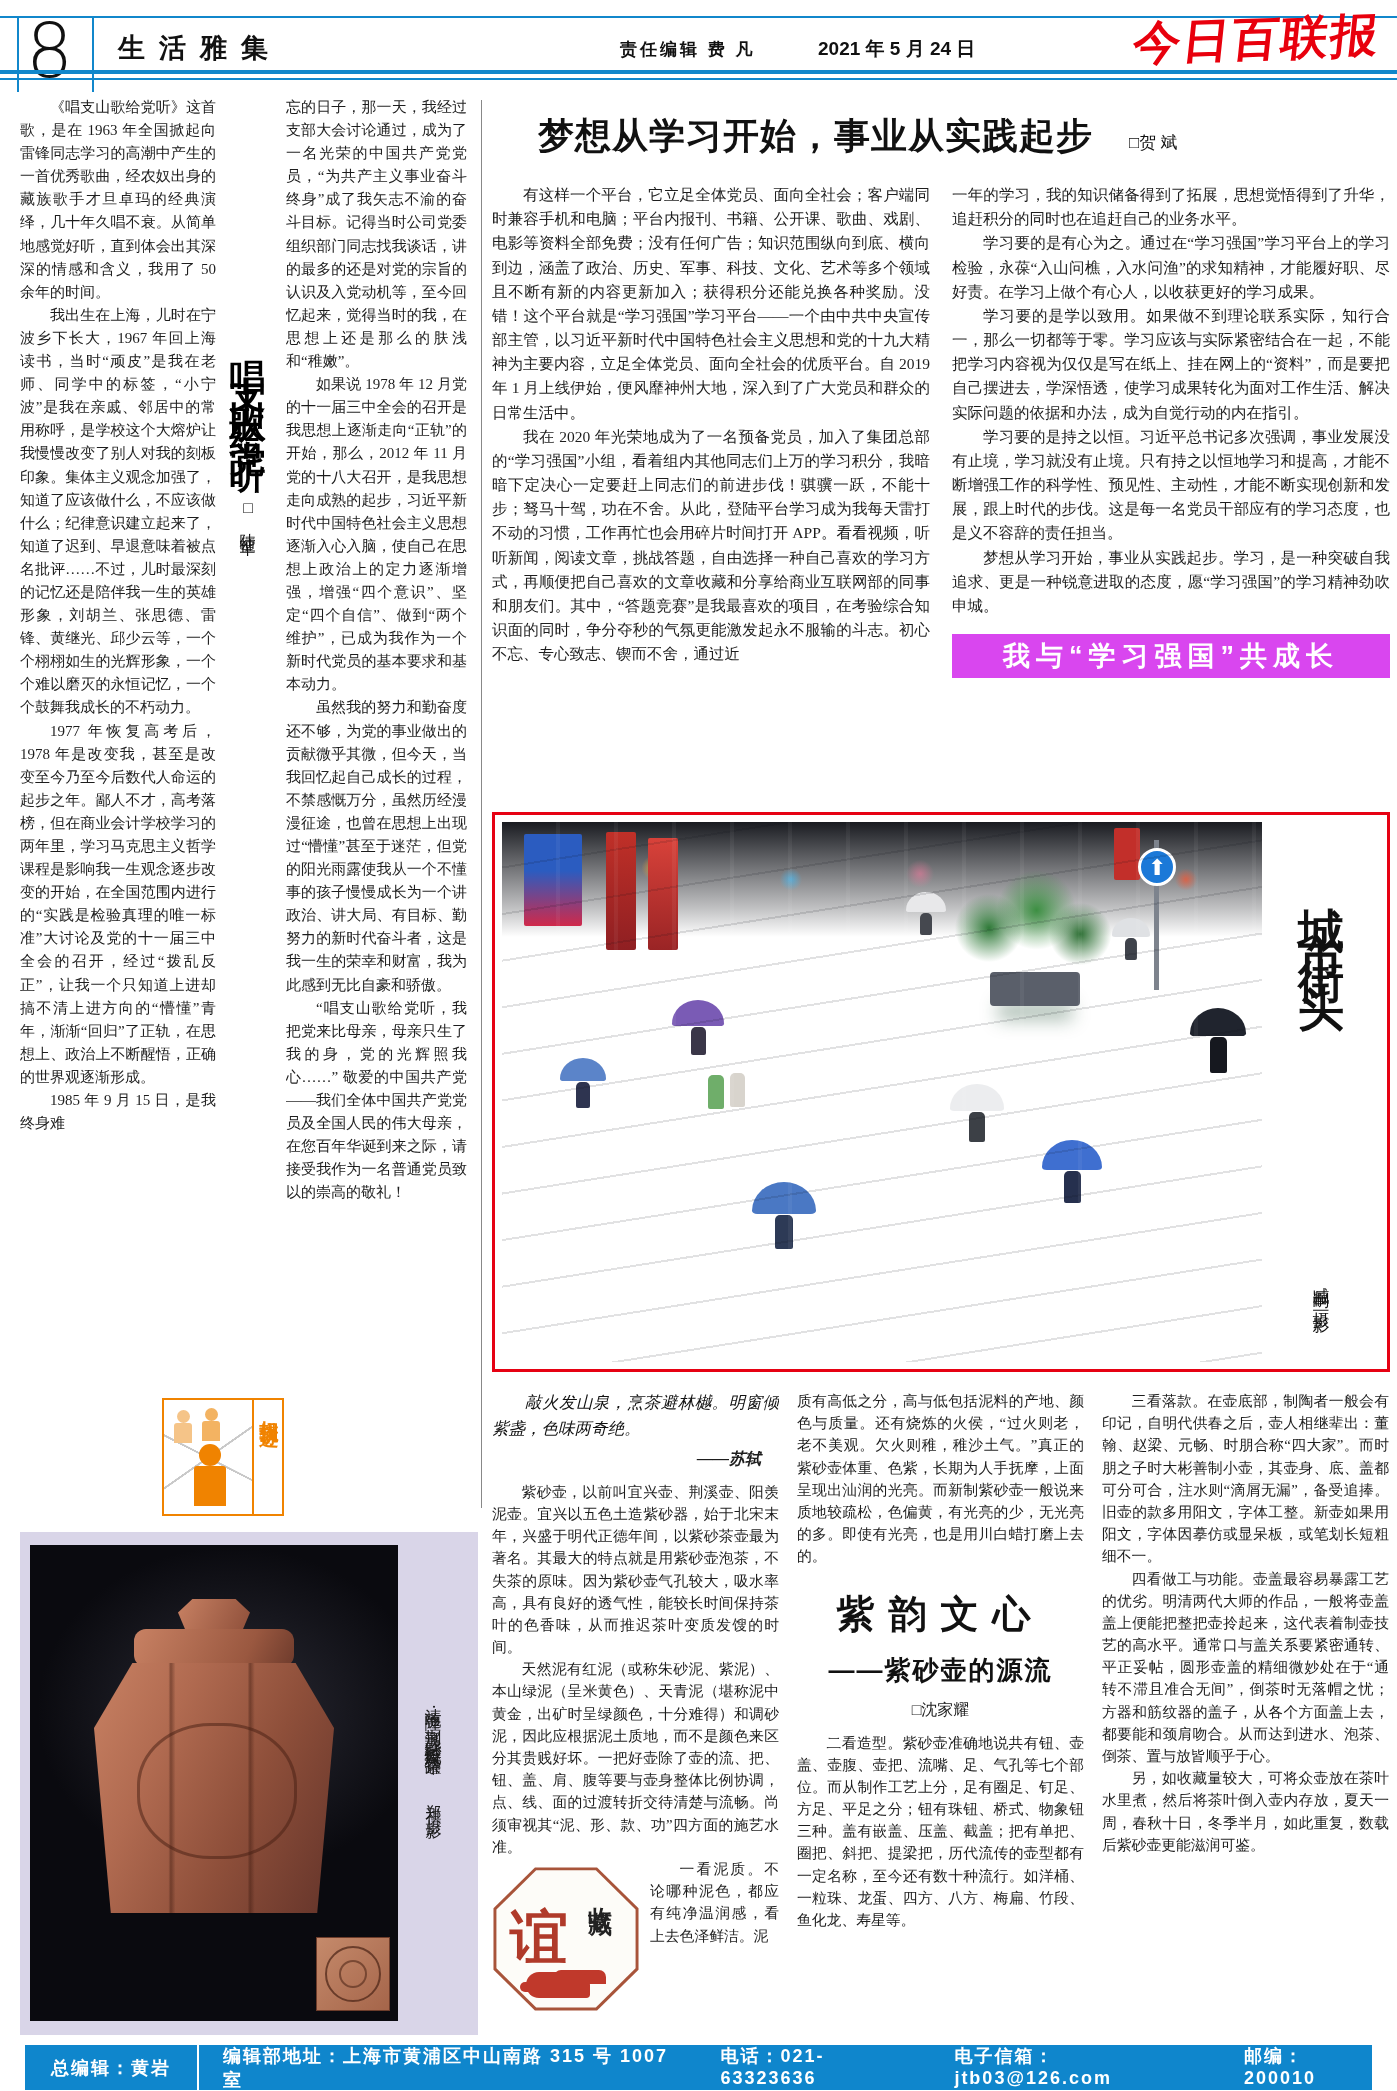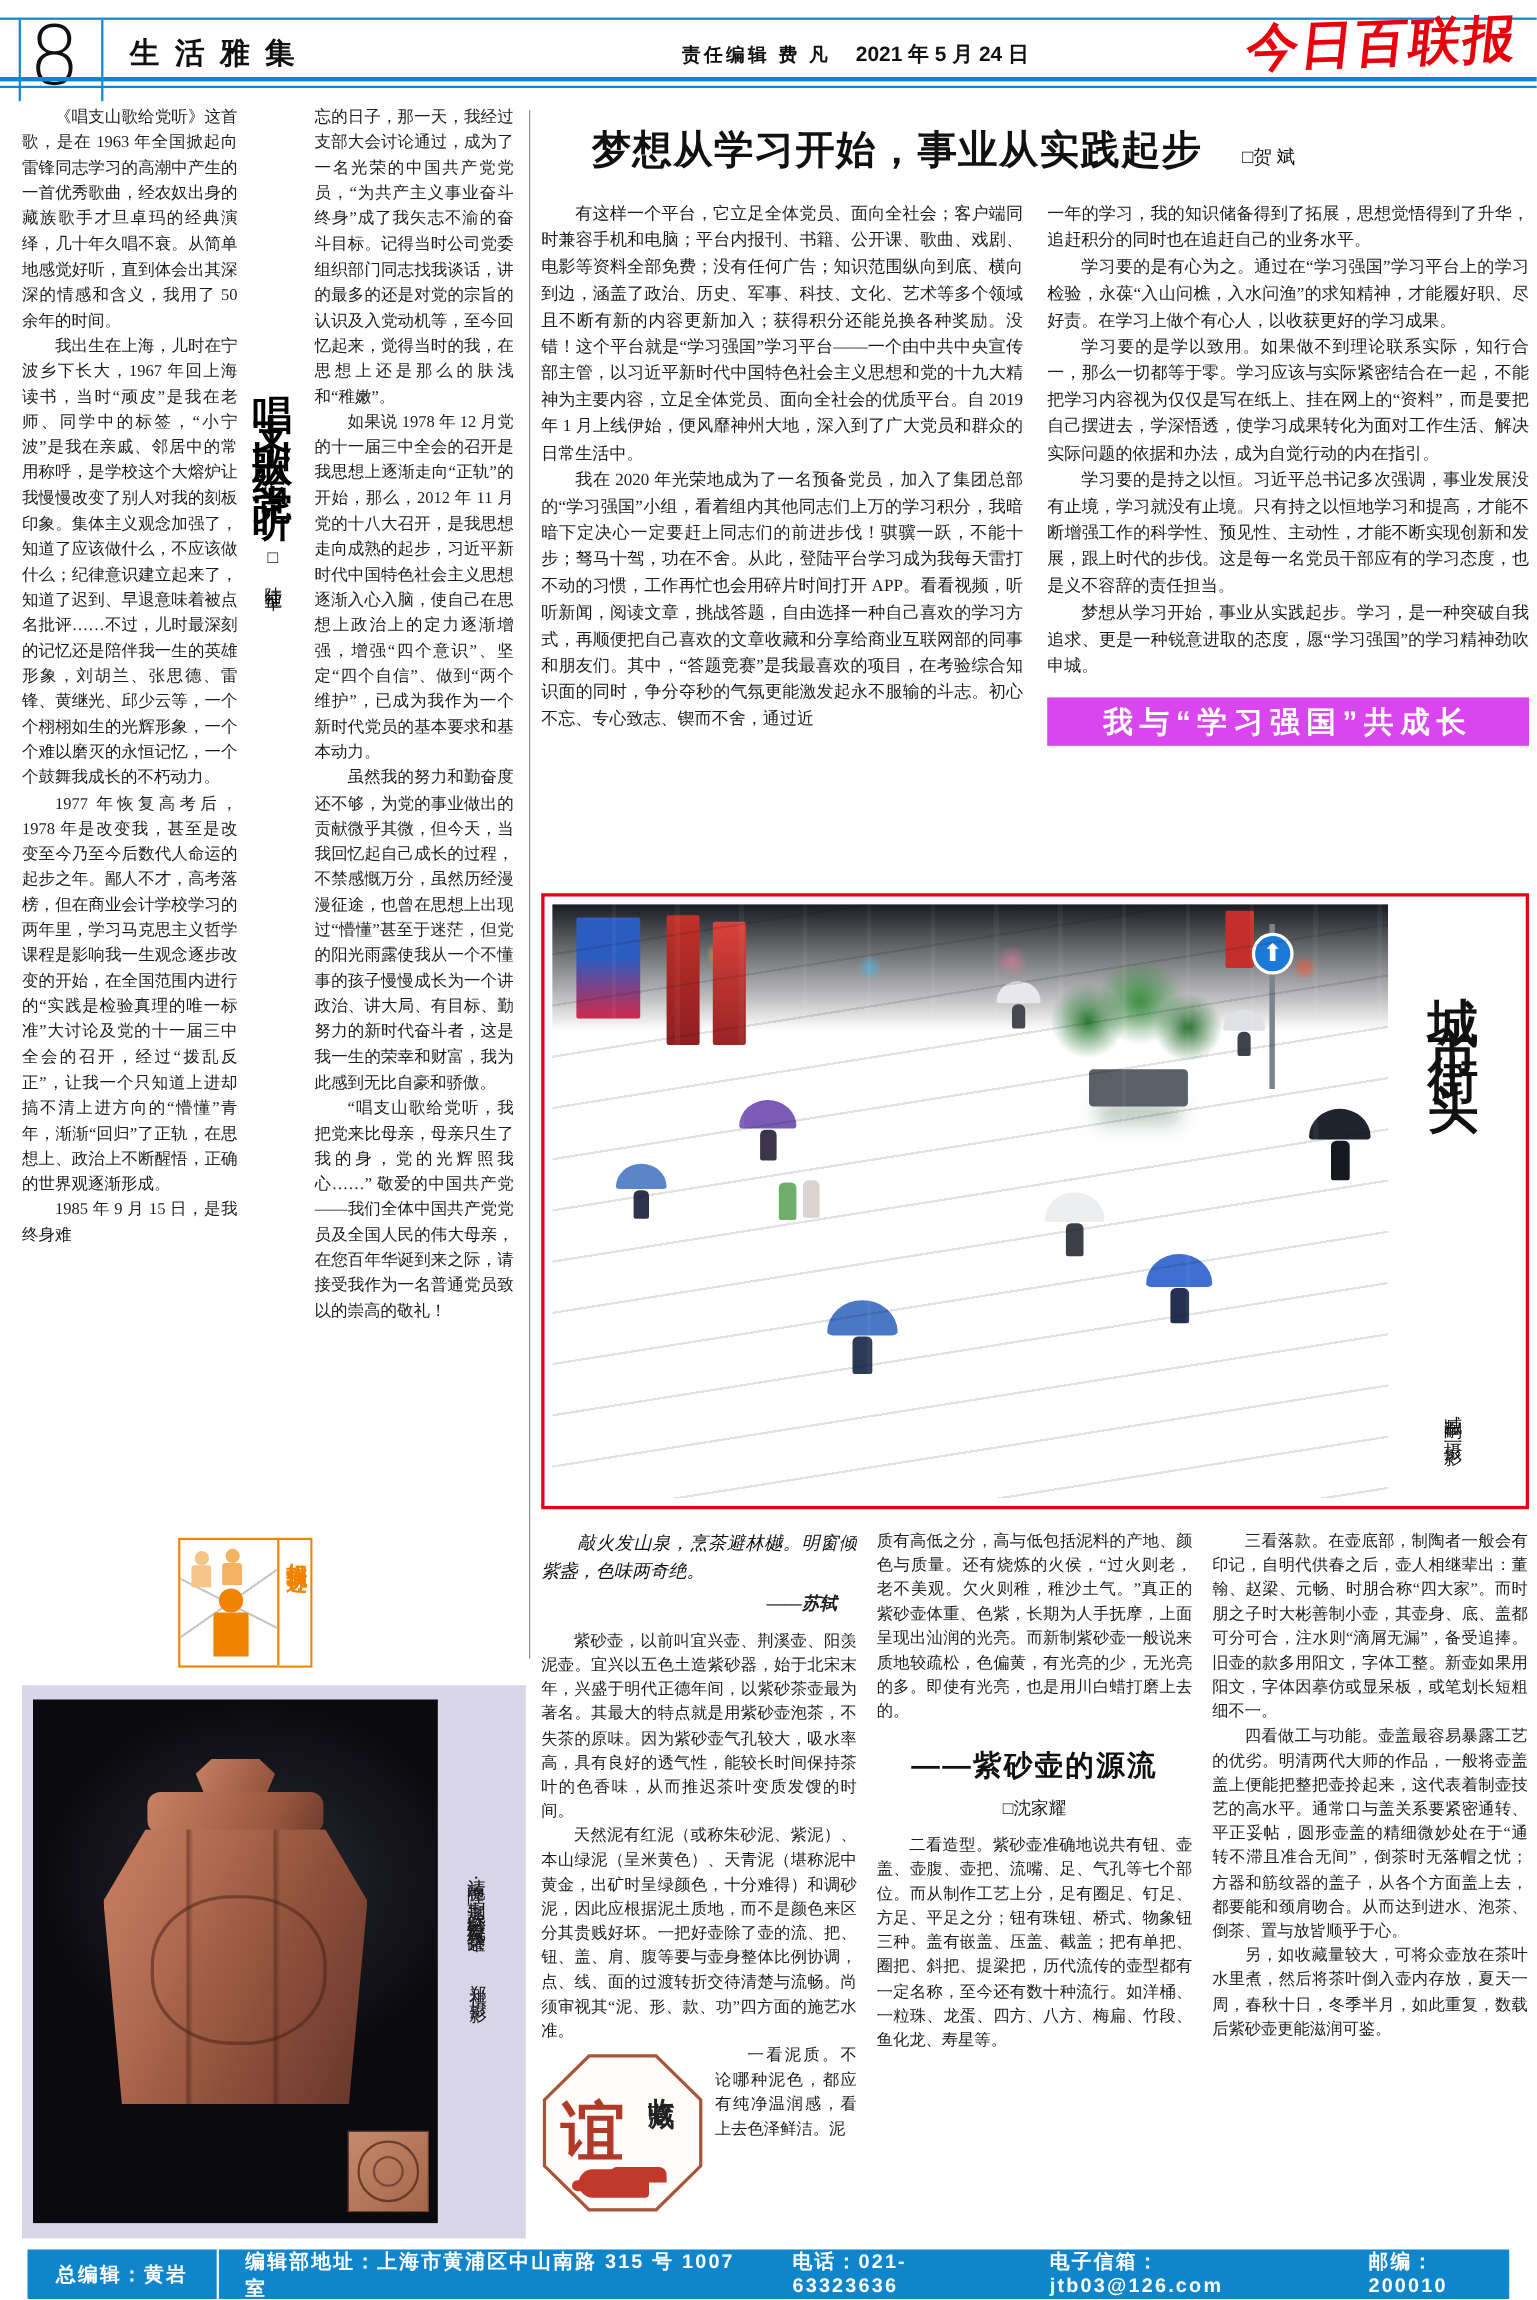--- a/index.html
+++ b/index.html
@@ -10,21 +10,21 @@
   #header { position:absolute; left:0; top:0; width:1397px; height:92px; background:#fff; }
   .top-rule { position:absolute; left:0; top:16px; width:1397px; height:2px; background:#1187cb; }
   .pageno { position:absolute; left:26px; top:14px; font-family:"DejaVu Sans","Liberation Sans",sans-serif;
     font-weight:200; font-size:74px; line-height:74px; color:#111; }
   .vline-a { position:absolute; left:17px; top:18px; width:2px; height:74px; background:#1187cb; }
   .vline-b { position:absolute; left:92px; top:18px; width:2px; height:74px; background:#1187cb; }
   .section-name { position:absolute; left:118px; top:30px; font-family:"Liberation Sans","DejaVu Sans",sans-serif;
     font-size:27px; font-weight:bold; letter-spacing:14px; color:#111; }
   .editor { position:absolute; left:620px; top:38px; font-family:"Liberation Sans","DejaVu Sans",sans-serif;
     font-size:17px; font-weight:bold; color:#111; letter-spacing:3px; }
-  .pubdate { position:absolute; left:778px; top:36px; font-family:"Liberation Sans","DejaVu Sans",sans-serif;
+  .pubdate { position:absolute; left:818px; top:36px; font-family:"Liberation Sans","DejaVu Sans",sans-serif;
     font-size:19px; font-weight:bold; color:#111; }
   .masthead { position:absolute; right:18px; top:8px; font-size:47px; font-weight:bold; color:#e8000d;
     transform:skewX(-8deg) rotate(-2deg); letter-spacing:2px; font-family:"Liberation Serif",serif; }
   .head-rule1 { position:absolute; left:0; top:70px; width:1397px; height:4px; background:#1187cb; }
   .head-rule2 { position:absolute; left:0; top:78px; width:1397px; height:1.5px; background:#1187cb; }
 
   
   #left-article { position:absolute; left:20px; top:96px; width:447px; height:1426px; overflow:hidden; }
   #left-article .cols { display:flex; height:100%; }
   .lcol { font-size:15px; line-height:1.54; text-align:justify; color:#1d1d1d; overflow:hidden; }
@@ -327,20 +327,21 @@
       <div class="yi-oct-inner"></div>
       <div class="yi-char">谊</div>
       <div class="yi-col">收藏</div>
       <div class="yi-cloud"></div>
     </div>
     <p>一看泥质。不论哪种泥色，都应有纯净温润感，看上去色泽鲜洁。泥</p>
   </div>
   <div class="bcol">
     <p style="text-indent:0">质有高低之分，高与低包括泥料的产地、颜色与质量。还有烧炼的火侯，“过火则老，老不美观。欠火则稚，稚沙土气。”真正的紫砂壶体重、色紫，长期为人手抚摩，上面呈现出汕润的光亮。而新制紫砂壶一般说来质地较疏松，色偏黄，有光亮的少，无光亮的多。即使有光亮，也是用川白蜡打磨上去的。</p>
     <div class="b-headline">
+      <div class="b-title">紫韵文心</div>
       <div class="b-subtitle">——紫砂壶的源流</div>
       <div class="b-author">□沈家耀</div>
     </div>
     <p>二看造型。紫砂壶准确地说共有钮、壶盖、壶腹、壶把、流嘴、足、气孔等七个部位。而从制作工艺上分，足有圈足、钉足、方足、平足之分；钮有珠钮、桥式、物象钮三种。盖有嵌盖、压盖、截盖；把有单把、圈把、斜把、提梁把，历代流传的壶型都有一定名称，至今还有数十种流行。如洋桶、一粒珠、龙蛋、四方、八方、梅扁、竹段、鱼化龙、寿星等。</p>
   </div>
   <div class="bcol">
     <p>三看落款。在壶底部，制陶者一般会有印记，自明代供春之后，壶人相继辈出：董翰、赵梁、元畅、时朋合称“四大家”。而时朋之子时大彬善制小壶，其壶身、底、盖都可分可合，注水则“滴屑无漏”，备受追捧。旧壶的款多用阳文，字体工整。新壶如果用阳文，字体因摹仿或显呆板，或笔划长短粗细不一。</p>
     <p>四看做工与功能。壶盖最容易暴露工艺的优劣。明清两代大师的作品，一般将壶盖盖上便能把整把壶拎起来，这代表着制壶技艺的高水平。通常口与盖关系要紧密通转、平正妥帖，圆形壶盖的精细微妙处在于“通转不滞且准合无间”，倒茶时无落帽之忧；方器和筋纹器的盖子，从各个方面盖上去，都要能和颈肩吻合。从而达到进水、泡茶、倒茶、置与放皆顺乎于心。</p>
     <p>另，如收藏量较大，可将众壶放在茶叶水里煮，然后将茶叶倒入壶内存放，夏天一周，春秋十日，冬季半月，如此重复，数载后紫砂壶更能滋润可鉴。</p>
   </div>

